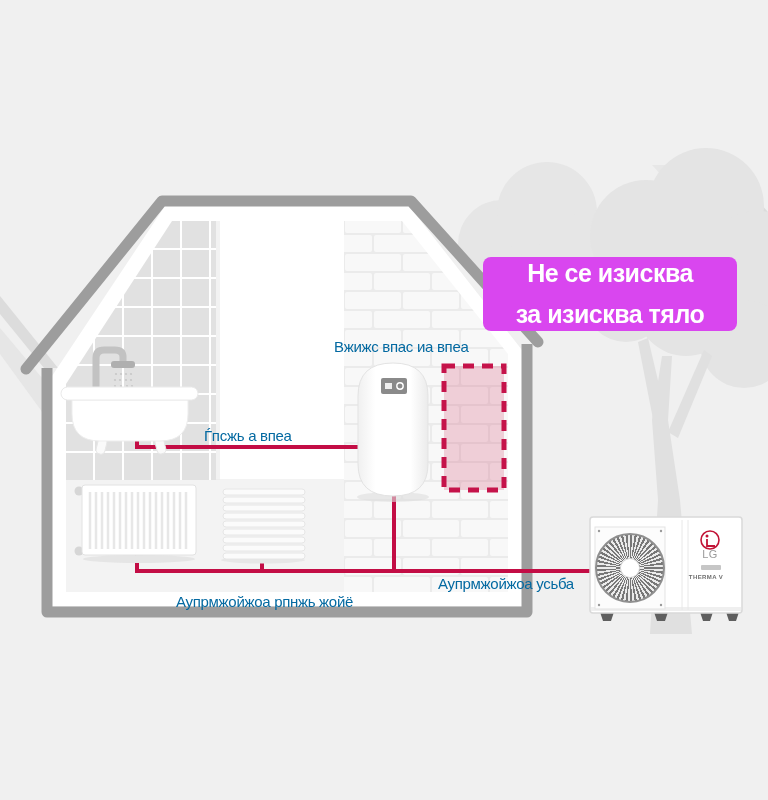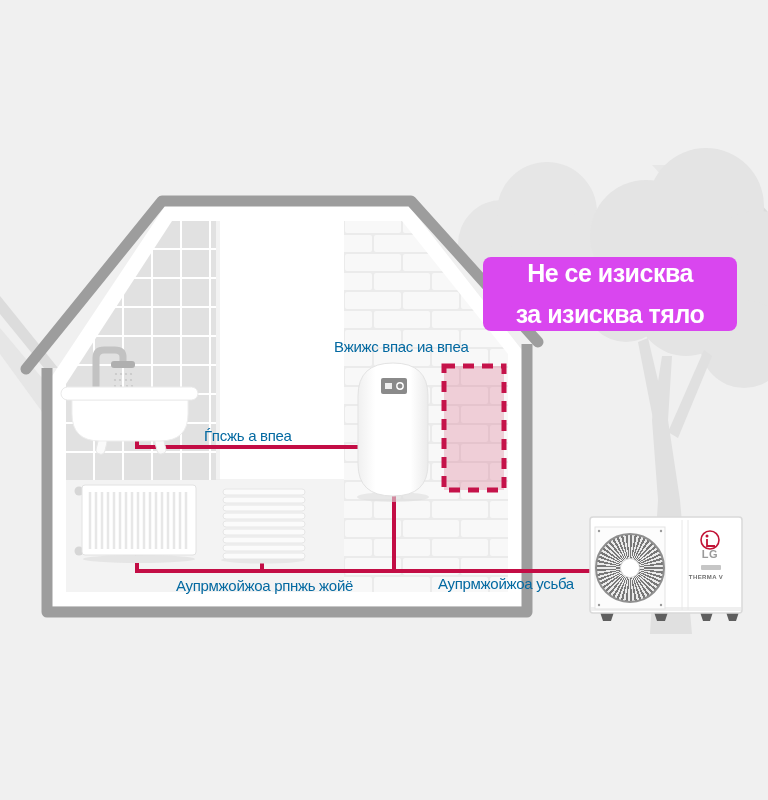--- a/index.html
+++ b/index.html
@@ -20,37 +20,37 @@
     text-align:center;
   }
 
   
   .lbl{
     position:absolute;color:#0369a1;font-size:15px;line-height:19px;
     white-space:nowrap;letter-spacing:-0.3px;
   }
   .lbl-tank{left:334px;top:337px;}
   .lbl-hot{left:204px;top:426px;}
-  .lbl-floor{left:176px;top:576px;}
+  .lbl-floor{left:176px;top:592px;}
   .lbl-pipe{left:438px;top:574px;}
 
   
   .fan{
     position:absolute;left:595px;top:533px;width:70px;height:70px;border-radius:50%;
     background:repeating-conic-gradient(#787878 0deg 4deg,#ebebeb 4deg 8deg);
     border:2px solid #8f8f8f;box-sizing:border-box;
   }
   .fan-hub{
     position:absolute;left:24px;top:24px;width:18px;height:18px;border-radius:50%;
     background:#ffffff;box-shadow:0 0 0 1px #d7d7d7;
   }
 
   .brand{
     position:absolute;left:698px;top:548px;width:24px;text-align:center;
-    font-size:11px;font-weight:bold;color:#9A9A9A;letter-spacing:0.5px;
+    font-size:11px;font-weight:normal;color:#9A9A9A;letter-spacing:0.5px;
   }
   .chip{
     position:absolute;left:701px;top:565px;width:20px;height:5px;
     background:#C6C6C6;border-radius:1px;
   }
   .model{
     position:absolute;left:686px;top:574px;width:40px;text-align:center;
     font-size:6px;font-weight:bold;color:#6F6F6F;letter-spacing:0.4px;
   }
 </style>

